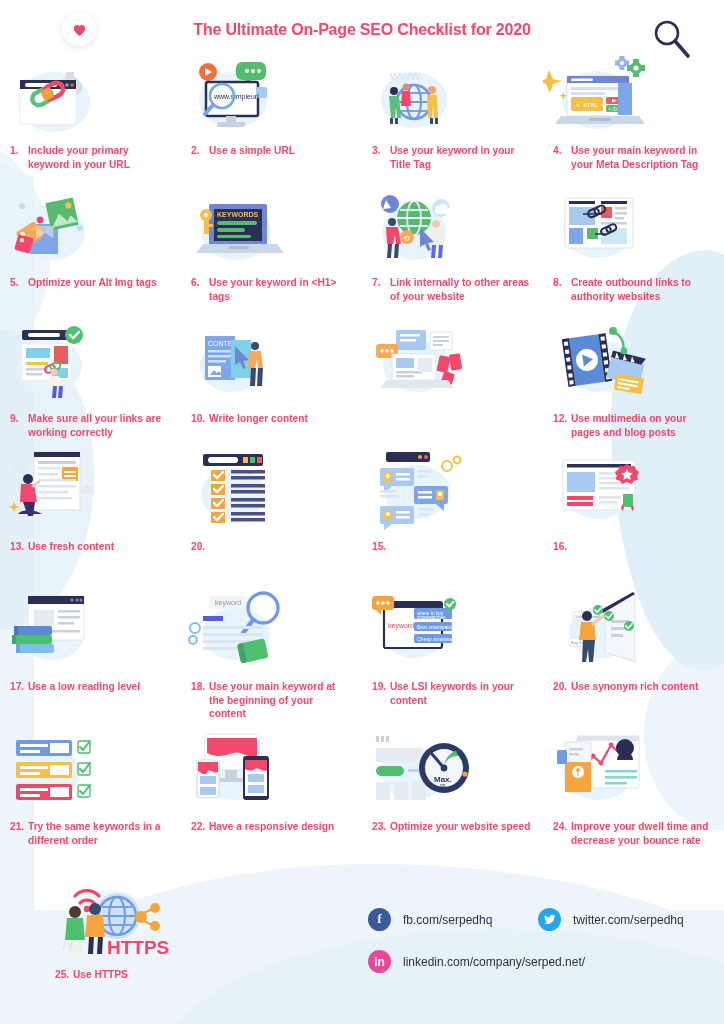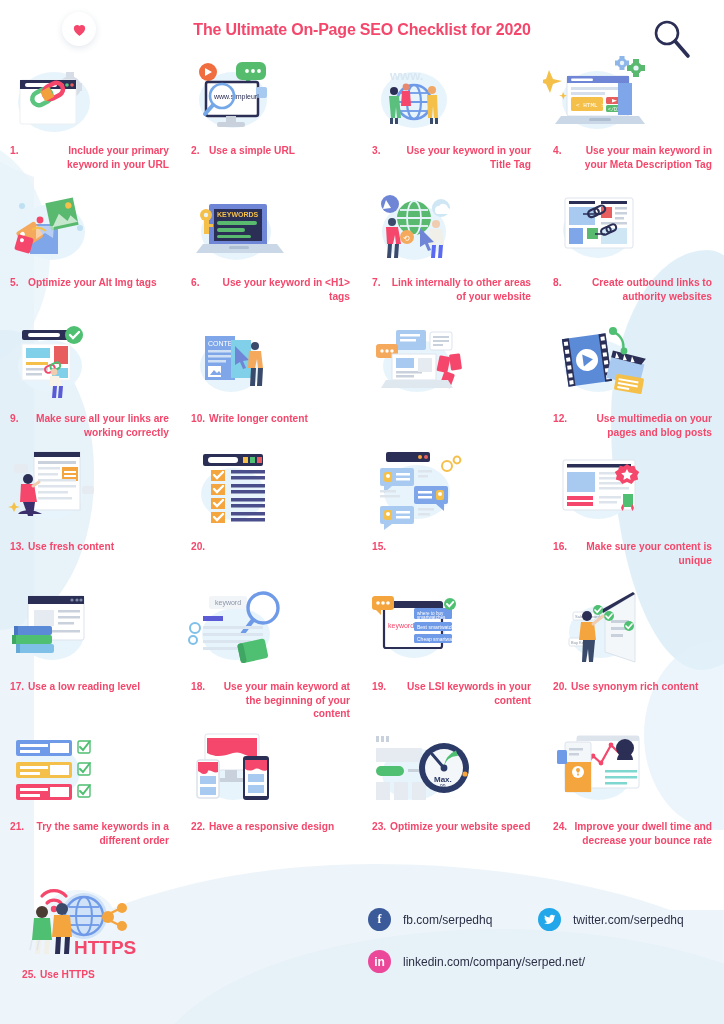--- a/index.html
+++ b/index.html
@@ -106,33 +106,33 @@
   .illus svg { display: block; }
   .caption {
     display: flex; padding: 8px 12px 0 28px;
     color: #f4476b; font-size: 10.2px; font-weight: bold;
     line-height: 13.5px;
   }
   .caption .num {
     position: absolute; left: 10px;
     width: 22px; text-align: left;
   }
-  .caption .txt { display: block; text-align: right; }
+  .caption .txt { display: block; }
 
   
   .cell.h1 { height: 132px; }
   .cell.h2 { height: 136px; }
   .cell.h3 { height: 128px; }
   .cell.h4 { height: 140px; }
   .cell.h5 { height: 140px; }
   .cell.h6 { height: 140px; }
 
   
   .footer-item25 {
-    position: absolute; left: 12px; top: 878px; width: 181px;
+    position: absolute; left: 45px; top: 878px; width: 181px;
   }
   .footer-item25 .illus { height: 82px; }
   .footer-item25 .caption { padding-top: 8px; }
 
   .socials {
     position: absolute; left: 368px; top: 908px;
     width: 340px;
   }
   .social-row { display: flex; align-items: center; margin-bottom: 19px; }
   .social-entry { display: flex; align-items: center; width: 170px; }
@@ -683,21 +683,20 @@
             <path d="M12 0l3.4 2.3 4-.6 1.4 3.9 3.4 2.3-2 3.6 1 4-4 1.2-2.6 3.2L12 18l-4.6 2-2.6-3.2-4-1.2 1-4-2-3.6 3.4-2.3 1.4-3.9 4 .6z" fill="#f4476b"></path>
             <path d="M12 5l1.8 3.6 4 .6-2.9 2.8.7 4-3.6-1.9-3.6 1.9.7-4L6.2 9.2l4-.6z" fill="#fff"></path>
           </g>
           <g fill="#f4476b">
             <path d="M78 62l1.5 3 1.5-3-1.5-4zM88 62l1.5 3 1.5-3-1.5-4z"></path>
           </g>
         </svg>
       </div>
       <div class="caption">
         <span class="num">16.</span>
-        <span class="txt">Make sure your content is unique</span>
       </div>
     </div>
 
     <div class="cell h5">
       <div class="illus">
         <svg width="104" height="84" viewBox="0 0 104 84">
           <ellipse cx="52" cy="48" rx="32" ry="26" fill="#e8f4fb"></ellipse>
           <rect x="28" y="10" width="56" height="44" rx="2" fill="#fff" stroke="#dde4ec"></rect>
           <rect x="28" y="10" width="56" height="8" fill="#2b2f55"></rect>
           <circle cx="72" cy="14" r="1.6" fill="#7d8aa8"></circle>

